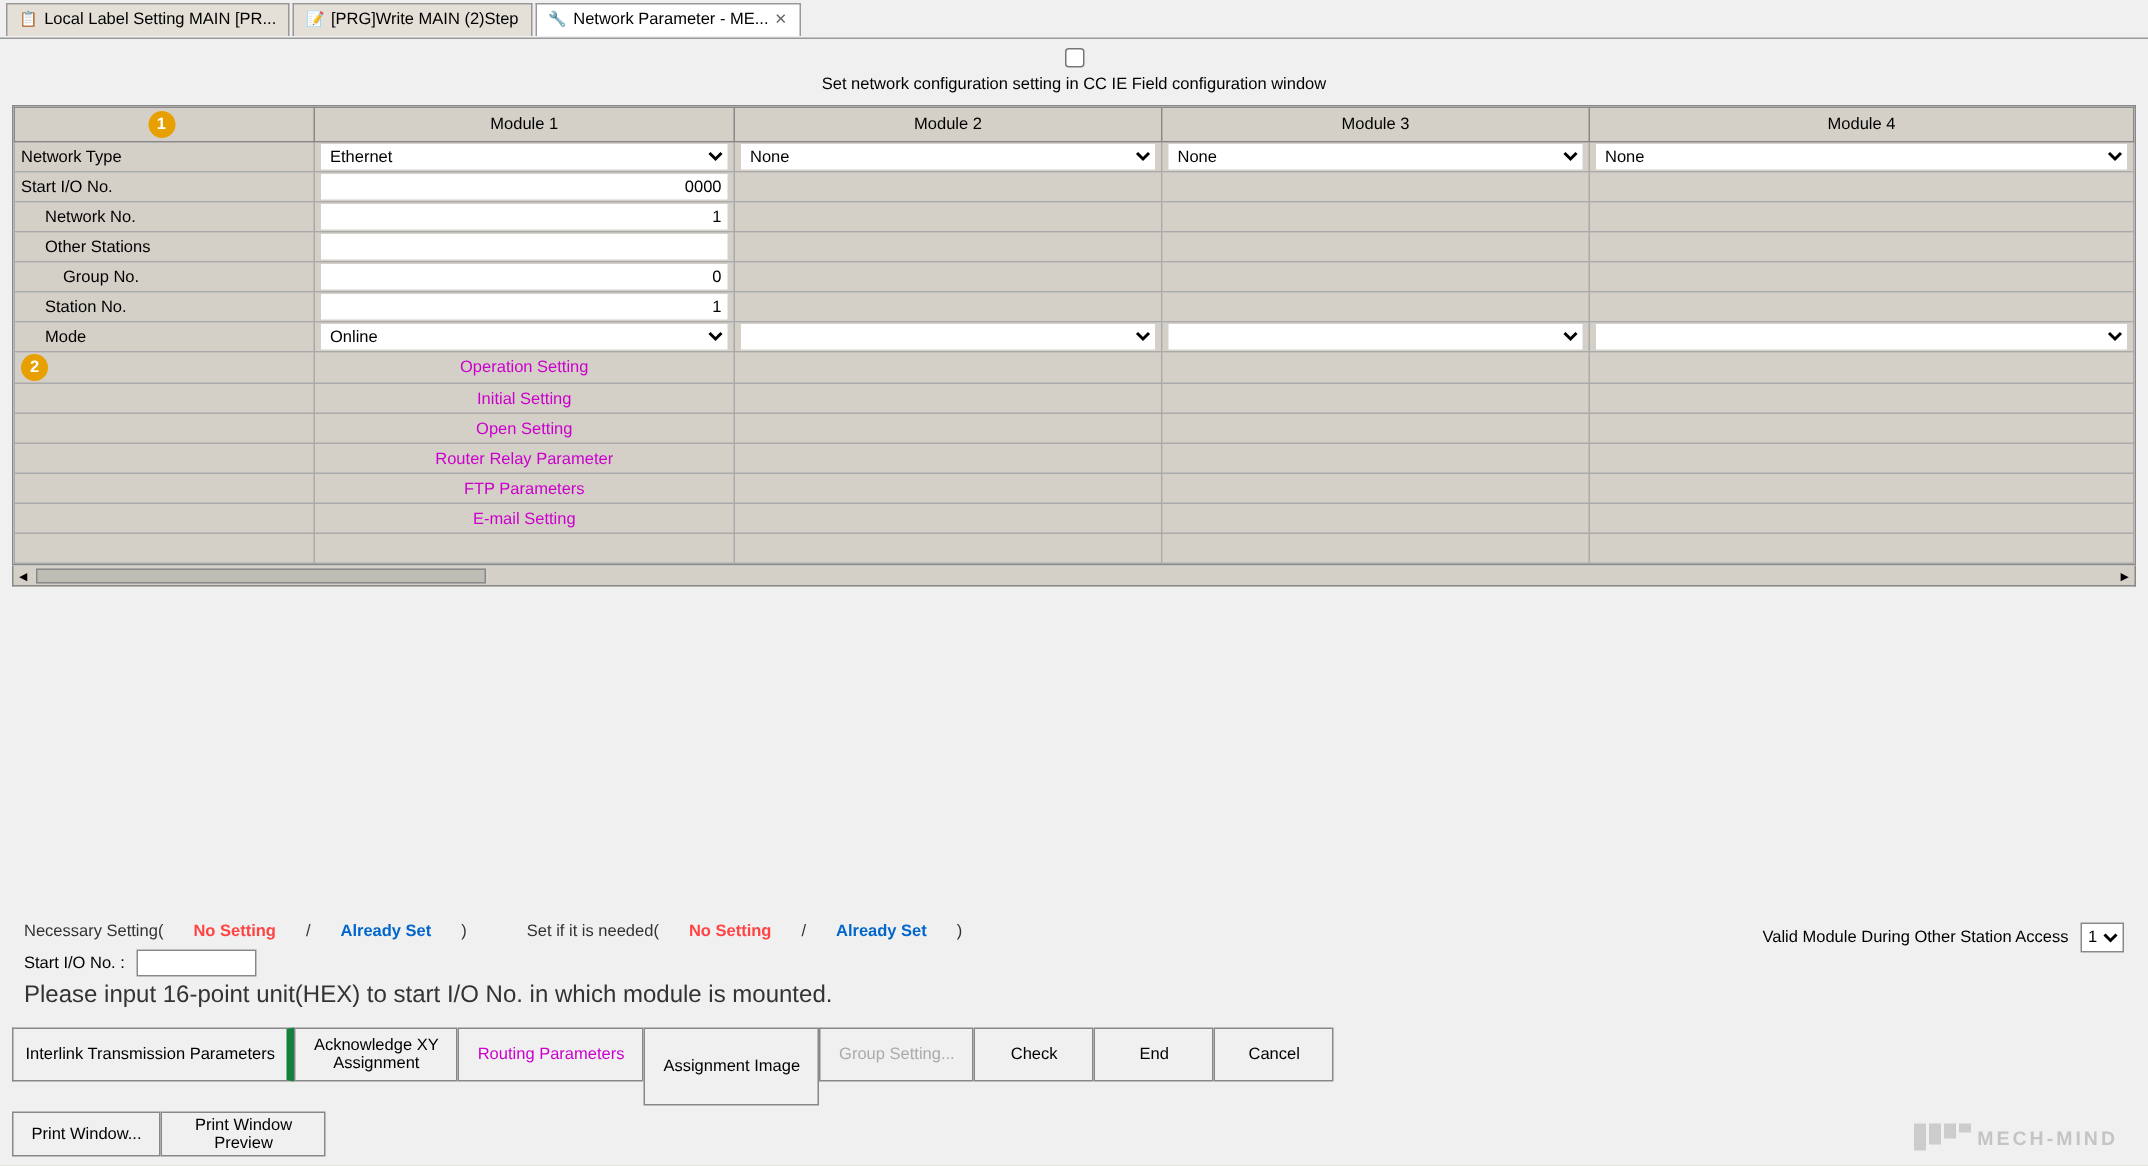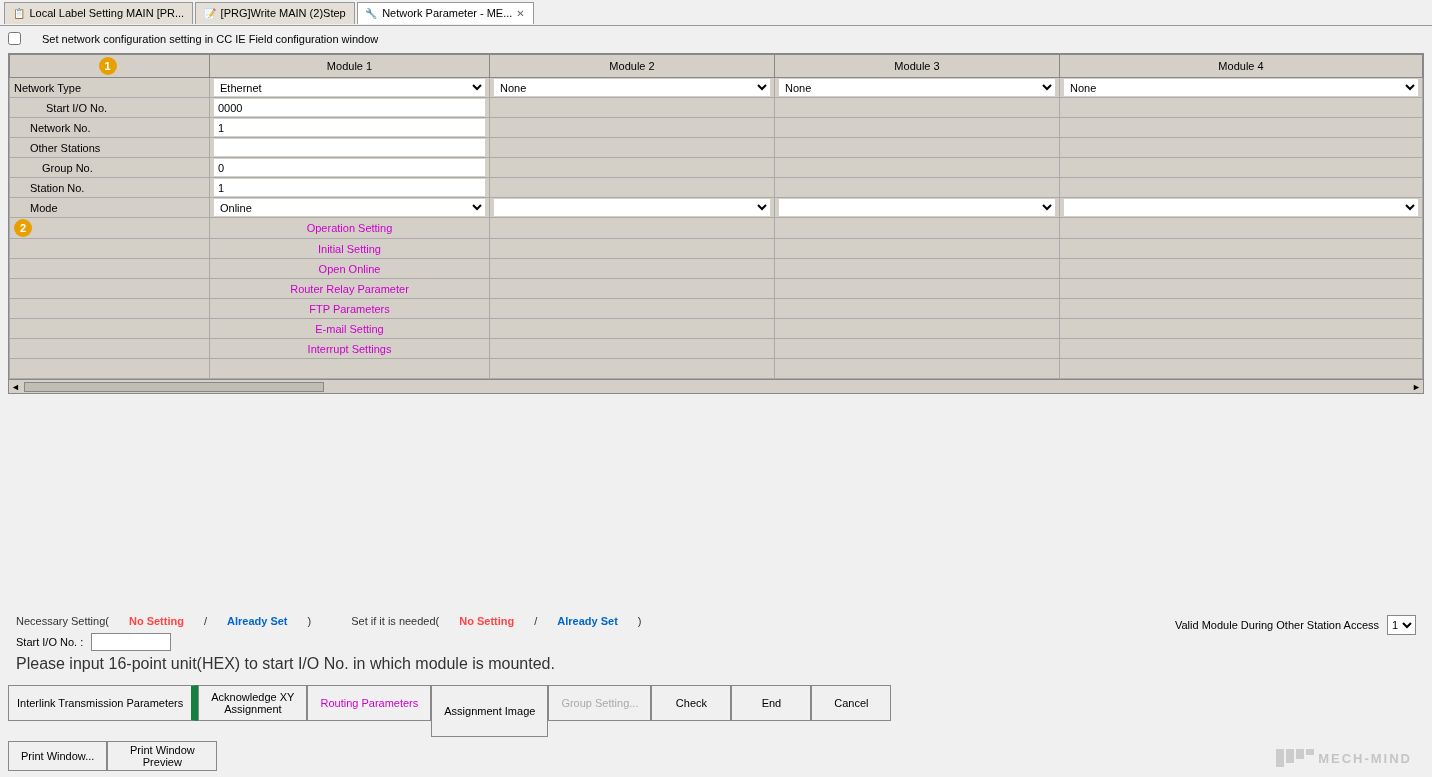--- a/index.html
+++ b/index.html
@@ -53,23 +53,24 @@
       padding: 6px 8px;
       height: calc(777px - 26px);
       display: flex;
       flex-direction: column;
     }
 
     
     .checkbox-row {
       display: flex;
       align-items: center;
-      gap: 21px;
+      gap: 5px;
       margin-bottom: 8px;
       font-size: 11px;
+      flex-direction: column;
     }
 
     
     .table-container {
       border: 1px solid #888;
       overflow: hidden;
       flex: 0 0 auto;
     }
 
     table.main-table {
@@ -106,21 +107,21 @@
       background: #ffffff;
       padding: 0;
     }
 
     td.input-cell input {
       width: 100%;
       height: 100%;
       border: none;
       padding: 1px 4px;
       font-size: 11px;
-      text-align: left;
+      text-align: right;
       background: #ffffff;
       outline: none;
     }
 
     td.select-cell {
       background: #ffffff;
       padding: 0;
     }
 
     td.select-cell select {
@@ -382,21 +383,21 @@
           </td>
           <td class="select-cell">
             <select>
               <option>None</option>
               <option>Ethernet</option>
             </select>
           </td>
         </tr>
 
         <tr>
-          <td class="label-cell" style="padding-left:36px">Start I/O No.</td>
+          <td class="label-cell" style="padding-left:4px">Start I/O No.</td>
           <td class="input-cell">
             <input type="text" value="0000" style="">
           </td>
           <td class="empty-cell"></td>
           <td class="empty-cell"></td>
           <td class="empty-cell"></td>
         </tr>
 
         <tr>
           <td class="label-cell" style="padding-left:20px">Network No.</td>
@@ -470,21 +471,21 @@
         <tr>
           <td class="empty-cell"></td>
           <td class="link-cell">Initial Setting</td>
           <td class="empty-cell"></td>
           <td class="empty-cell"></td>
           <td class="empty-cell"></td>
         </tr>
 
         <tr>
           <td class="empty-cell"></td>
-          <td class="link-cell">Open Online</td>
+          <td class="link-cell">Open Setting</td>
           <td class="empty-cell"></td>
           <td class="empty-cell"></td>
           <td class="empty-cell"></td>
         </tr>
 
         <tr>
           <td class="empty-cell"></td>
           <td class="link-cell">Router Relay Parameter</td>
           <td class="empty-cell"></td>
           <td class="empty-cell"></td>
@@ -501,27 +502,20 @@
         </tr>
 
         <tr>
           <td class="empty-cell"></td>
           <td class="link-cell">E-mail Setting</td>
           <td class="empty-cell"></td>
           <td class="empty-cell"></td>
           <td class="empty-cell"></td>
         </tr>
 
-        <tr>
-          <td class="empty-cell"></td>
-          <td class="link-cell">Interrupt Settings</td>
-          <td class="empty-cell"></td>
-          <td class="empty-cell"></td>
-          <td class="empty-cell"></td>
-        </tr>
 
         <tr>
           <td class="empty-cell"></td>
           <td class="empty-cell"></td>
           <td class="empty-cell"></td>
           <td class="empty-cell"></td>
           <td class="empty-cell"></td>
         </tr>
       </tbody>
     </table>
@@ -566,21 +560,21 @@
           <option>3</option>
           <option>4</option>
         </select>
       </div>
     </div>
   </div>
 
   <div class="bottom-buttons-area">
     <div style="display:flex; align-items:stretch; gap:0;">
       <div style="display:flex; flex-direction:column; gap:0;">
-        <button class="side-label-btn" style="border-right:7px solid #15803d; height:36px; font-size:11px;">Interlink Transmission Parameters</button>
+        <button class="side-label-btn" style="border-right:5px solid #15803d; height:36px; font-size:11px;">Interlink Transmission Parameters</button>
       </div>
       <button class="btn" style="white-space:pre-line; height:36px; min-width:90px;">Acknowledge XY
 Assignment</button>
       <button class="btn btn-pink" style="height:36px; color:#cc00cc;">Routing Parameters</button>
       <button class="btn" style="height:52px;">Assignment Image</button>
       <button class="btn btn-disabled" style="height:36px; color:#aaa;">Group Setting...</button>
       <button class="btn" style="height:36px;">Check</button>
       <button class="btn" style="height:36px;">End</button>
       <button class="btn" style="height:36px;">Cancel</button>
     </div>

